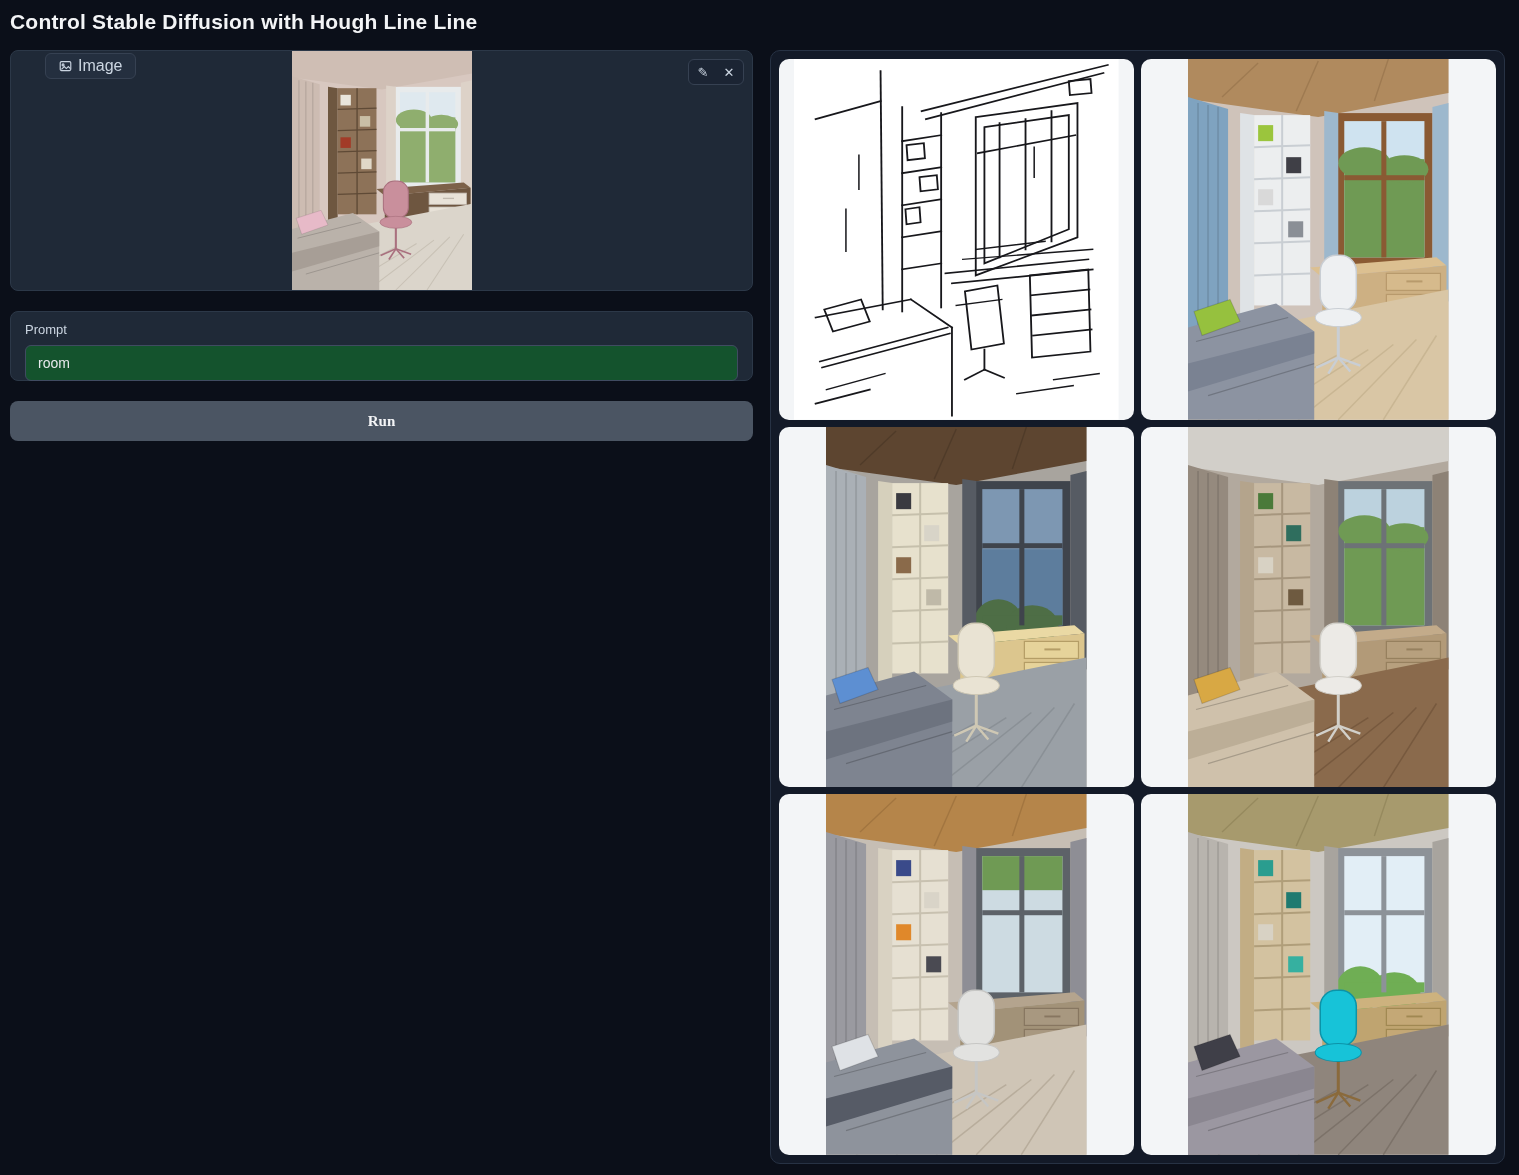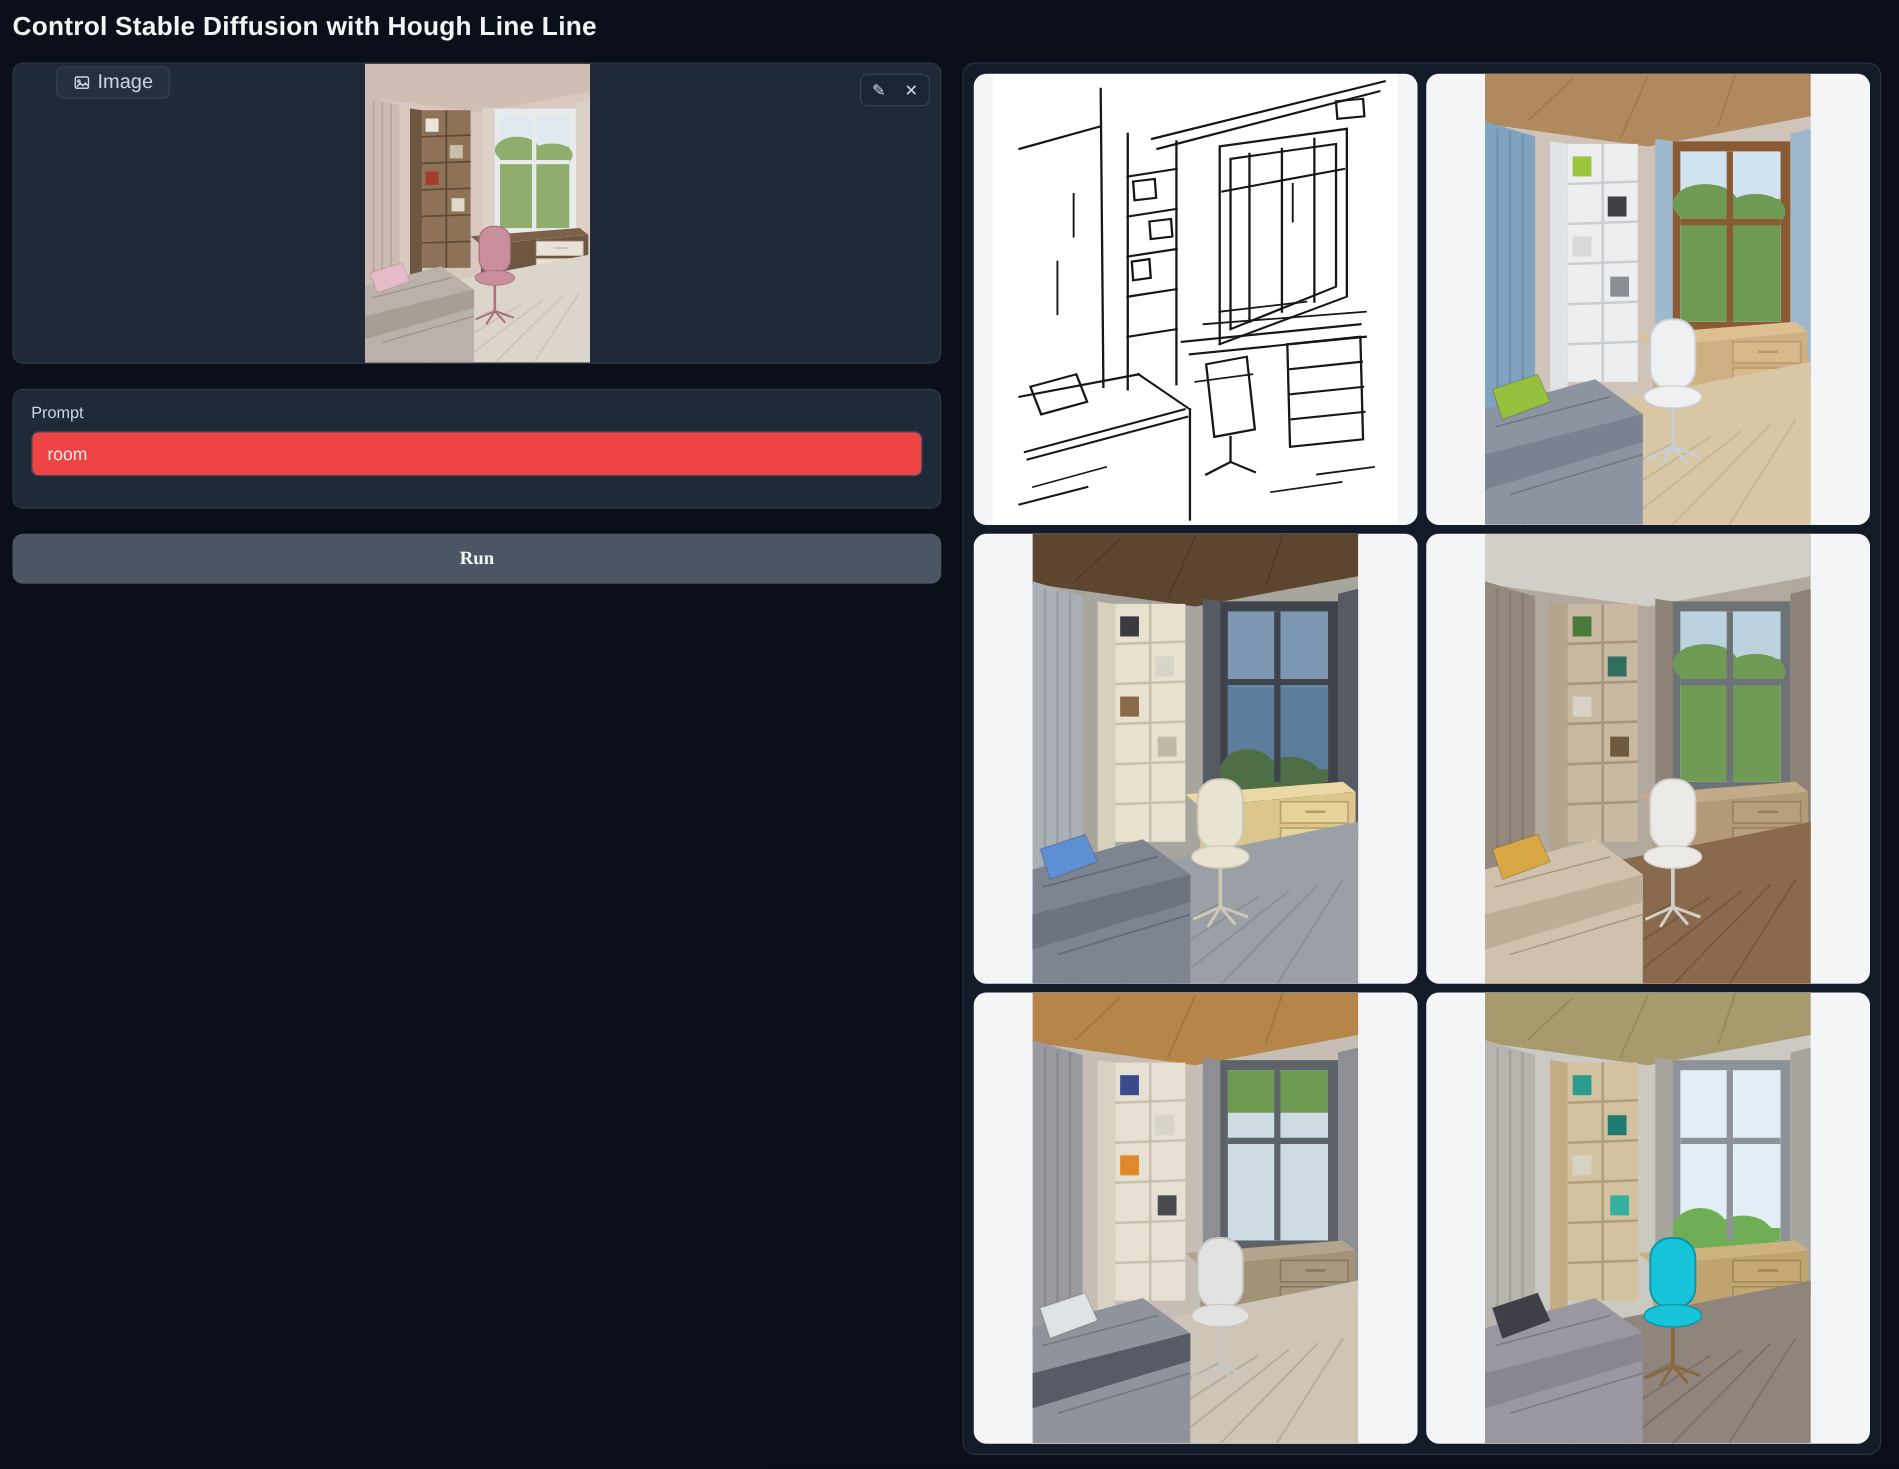--- a/index.html
+++ b/index.html
@@ -31,25 +31,25 @@
     width:24px;height:20px;display:flex;align-items:center;justify-content:center;
     background:transparent;border:none;border-radius:4px;color:#cbd5e1;
     font-size:13px;line-height:1;cursor:pointer;font-family:inherit;padding:0;
   }
   .thumb{
     position:absolute;left:50%;top:0;transform:translateX(-50%);
     width:180px;height:100%;overflow:hidden;
   }
   .thumb svg{width:100%;height:100%;display:block;}
 
-  .prompt-panel{margin-top:20px;height:96px;padding:10px 14px 14px;}
+  .prompt-panel{margin-top:20px;height:70px;padding:10px 14px 14px;}
   .prompt-panel label{display:block;font-size:13px;color:#cbd5e1;margin-bottom:8px;}
   .prompt-panel input{
     width:100%;box-sizing:border-box;
-    background:#ef4444;border:1px solid #404b61;border-radius:6px;
+    background:#14532d;border:1px solid #404b61;border-radius:6px;
     padding:9px 12px;color:#e8eaed;font-size:14px;font-family:inherit;outline:none;
   }
 
   .run{
     margin-top:20px;width:100%;height:40px;
     background:#4b5563;border:none;border-radius:8px;
     color:#f3f4f6;font-size:15px;font-weight:700;font-family:Liberation Serif, serif;cursor:pointer;
   }
 
   .accordion{

